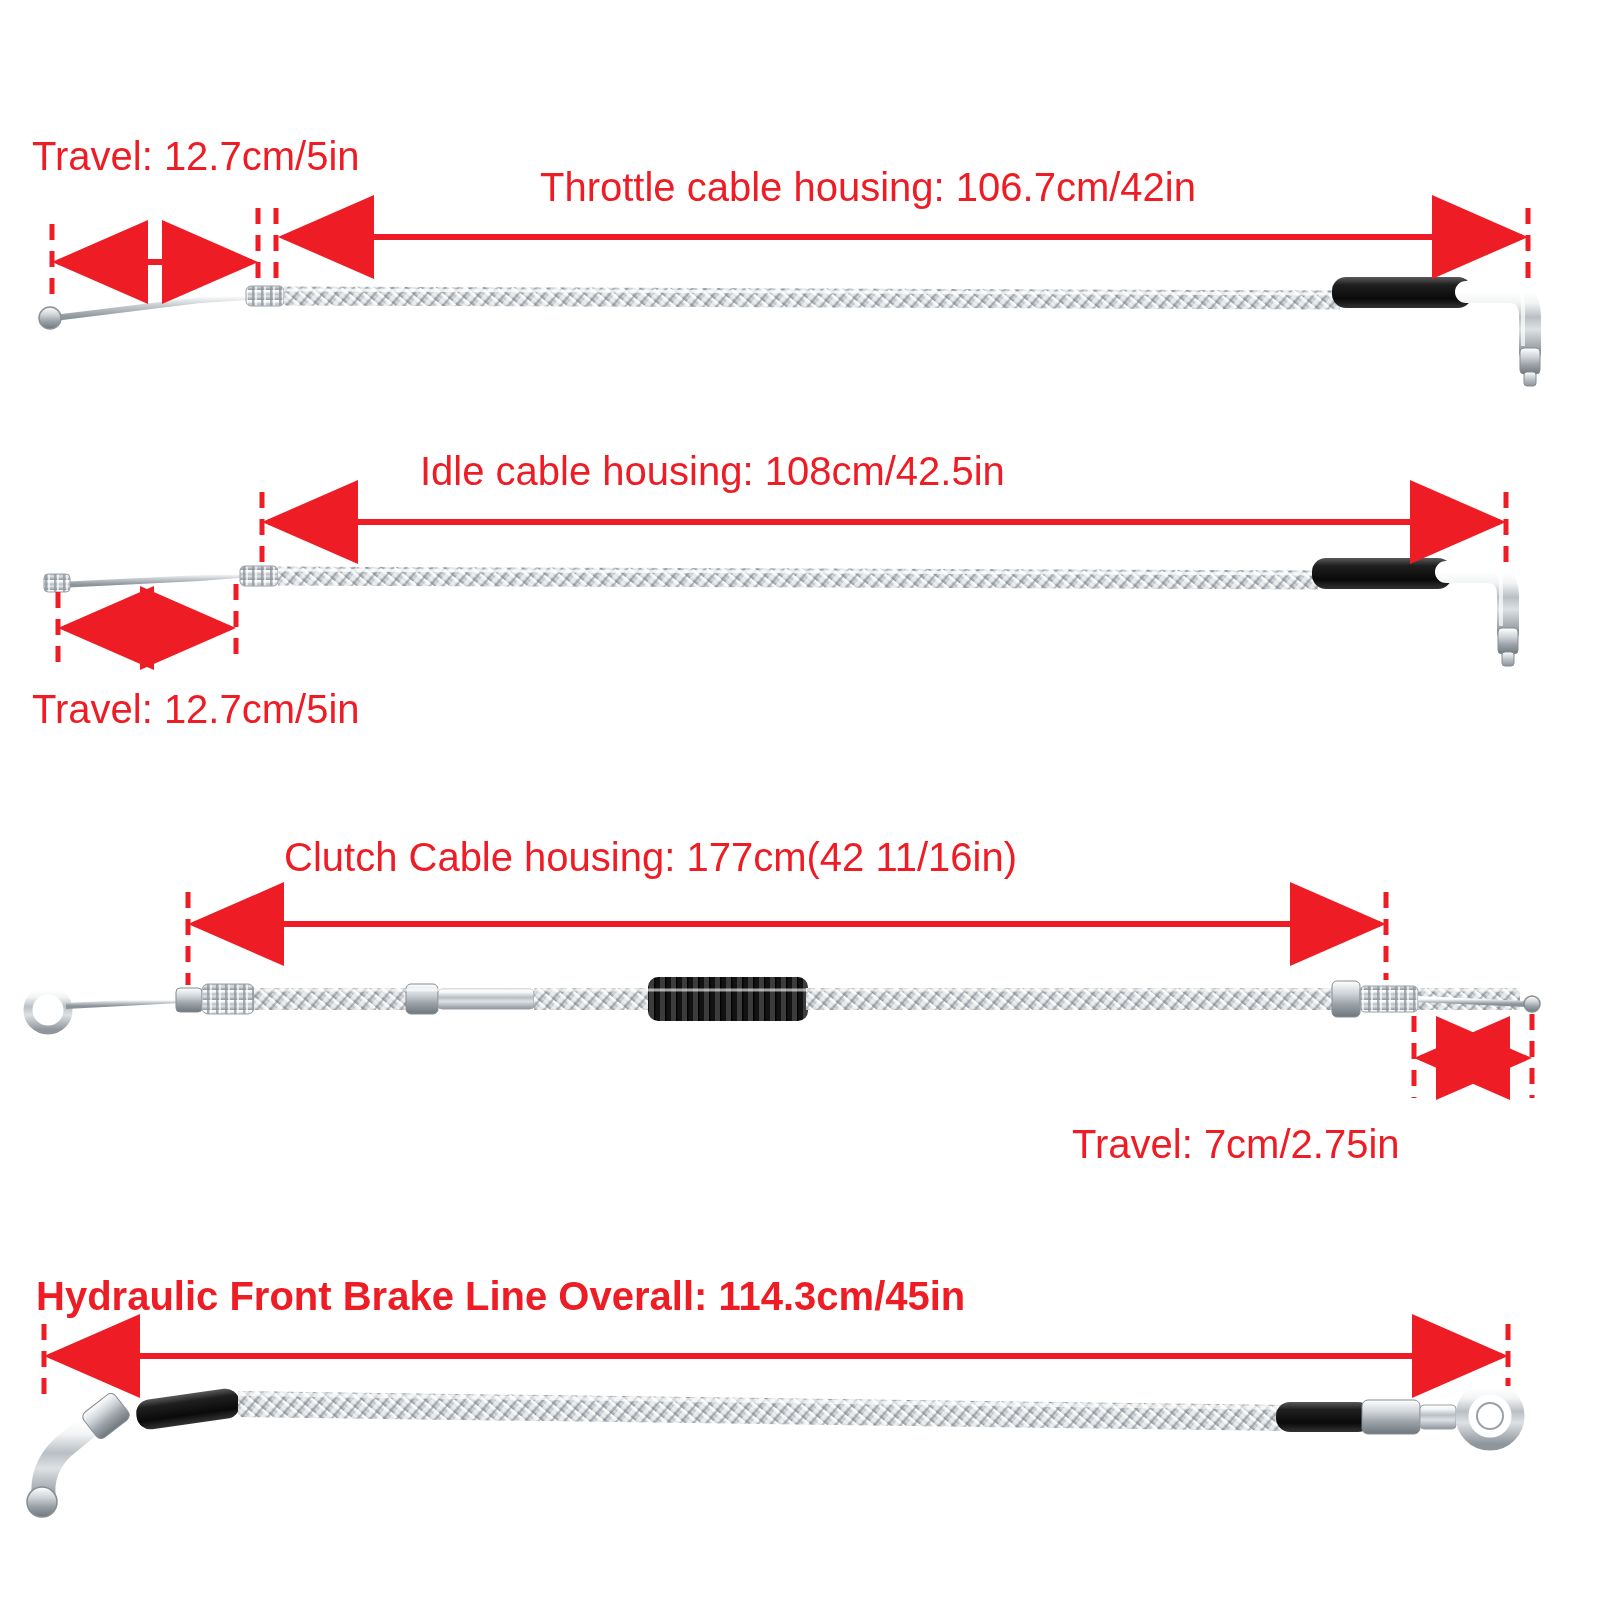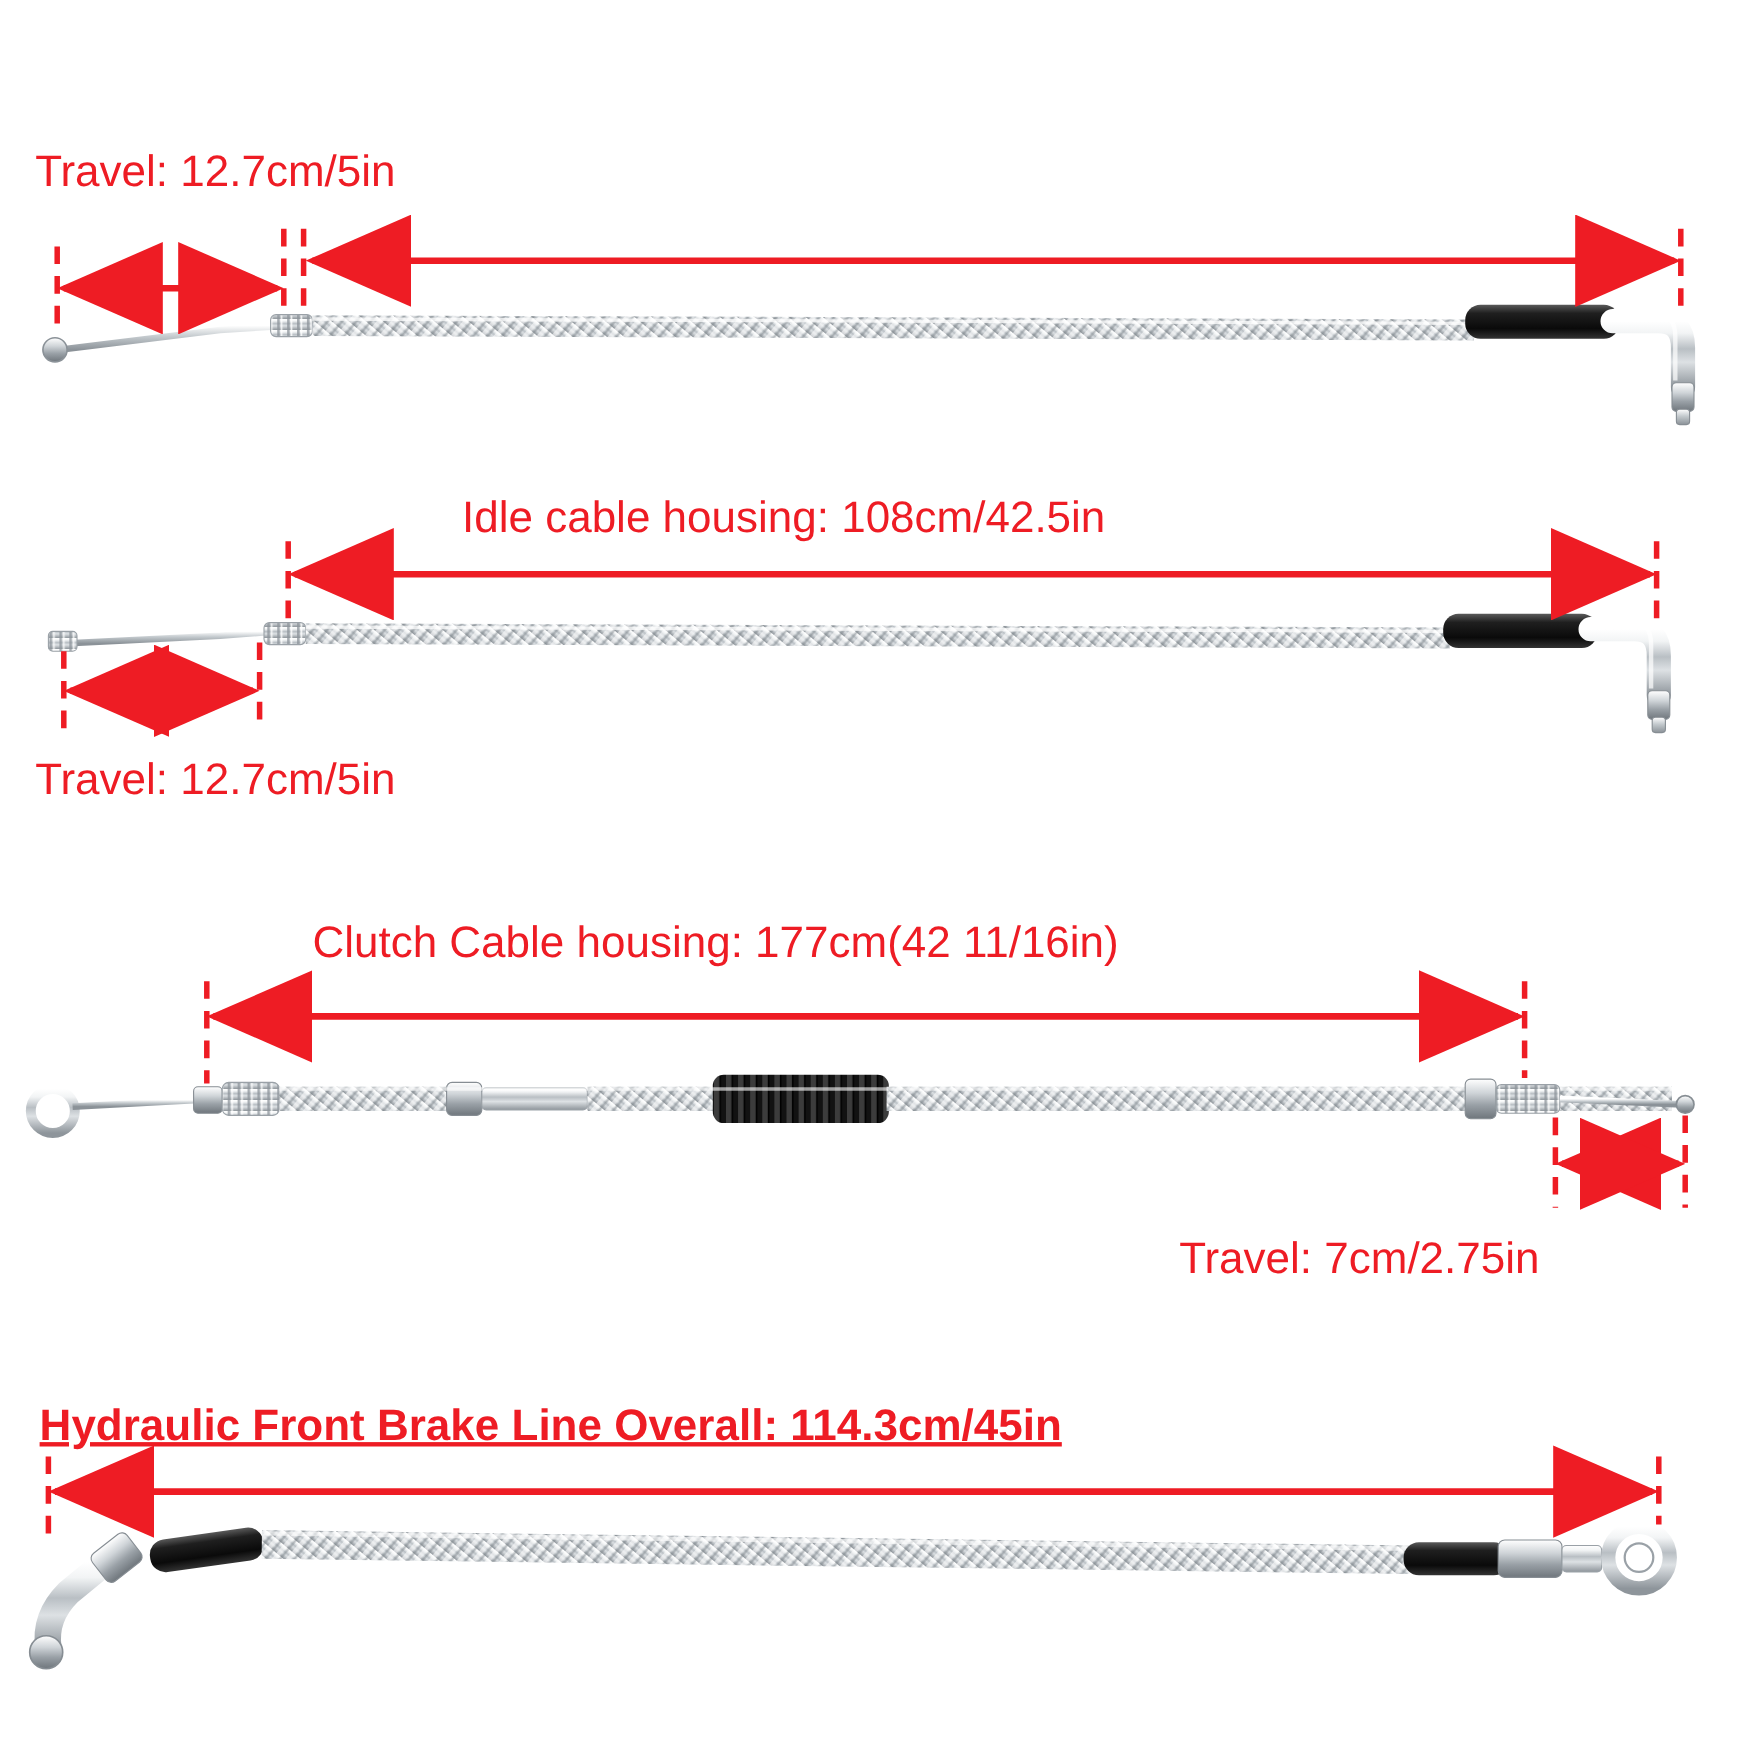--- a/index.html
+++ b/index.html
@@ -23,37 +23,37 @@
   .label {
     position: absolute;
     color: #ee1c24;
     font-size: 40px;
     line-height: 1.05;
     white-space: nowrap;
     font-family: "Liberation Sans", sans-serif;
   }
   .label.bold {
     font-weight: bold;
-    text-decoration: underline;
   }
   svg.overlay {
     position: absolute;
     left: 0; top: 0;
     width: 1600px;
     height: 1600px;
     pointer-events: none;
   }
 </style>
 </head>
 <body>
 
 <div class="stage">
 
   <div class="label" style="left:32px; top:135px;">Travel: 12.7cm/5in</div>
 
+  <div class="label" style="left:540px; top:166px;">Throttle cable housing: 106.7cm/42in</div>
 
   <div class="label" style="left:420px; top:450px;">Idle cable housing: 108cm/42.5in</div>
 
   <div class="label" style="left:32px; top:688px;">Travel: 12.7cm/5in</div>
 
   <div class="label" style="left:284px; top:836px;">Clutch Cable housing: 177cm(42 11/16in)</div>
 
   <div class="label" style="left:1072px; top:1123px;">Travel: 7cm/2.75in</div>
 
   <div class="label bold" style="left:36px; top:1275px;">Hydraulic Front Brake Line Overall: 114.3cm/45in</div>

